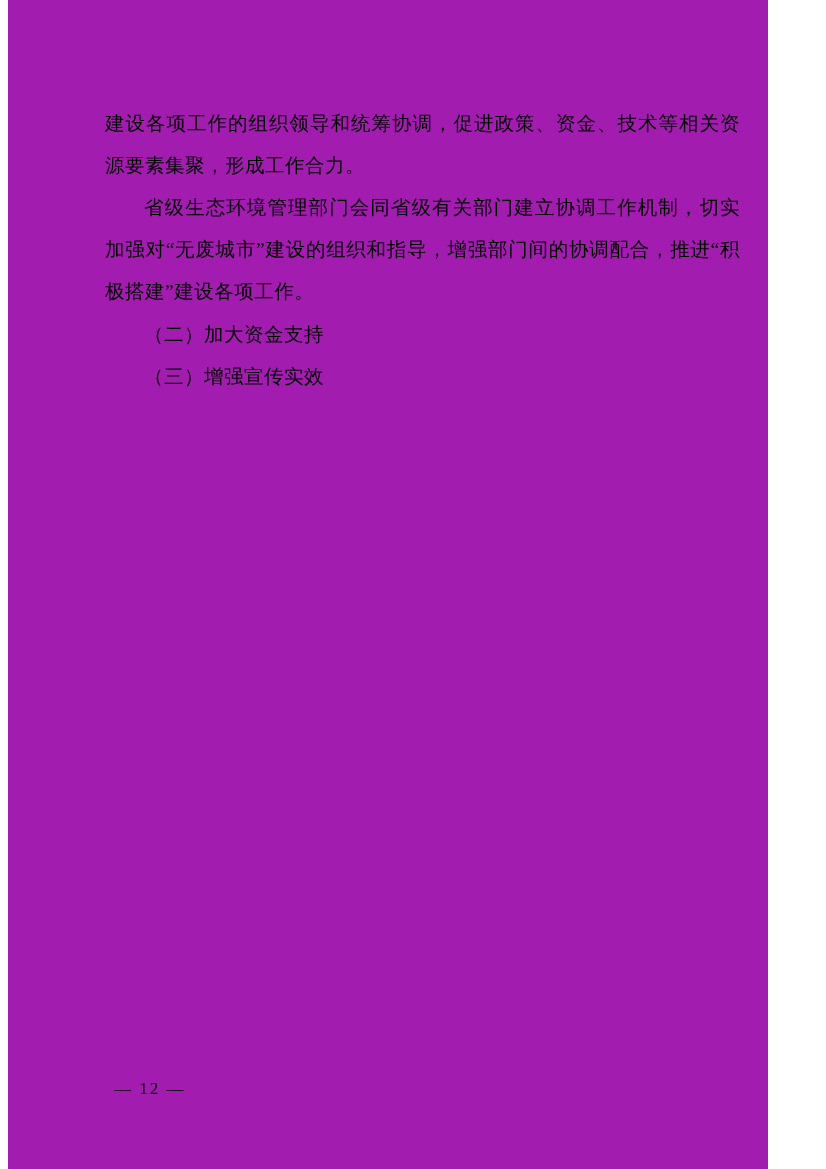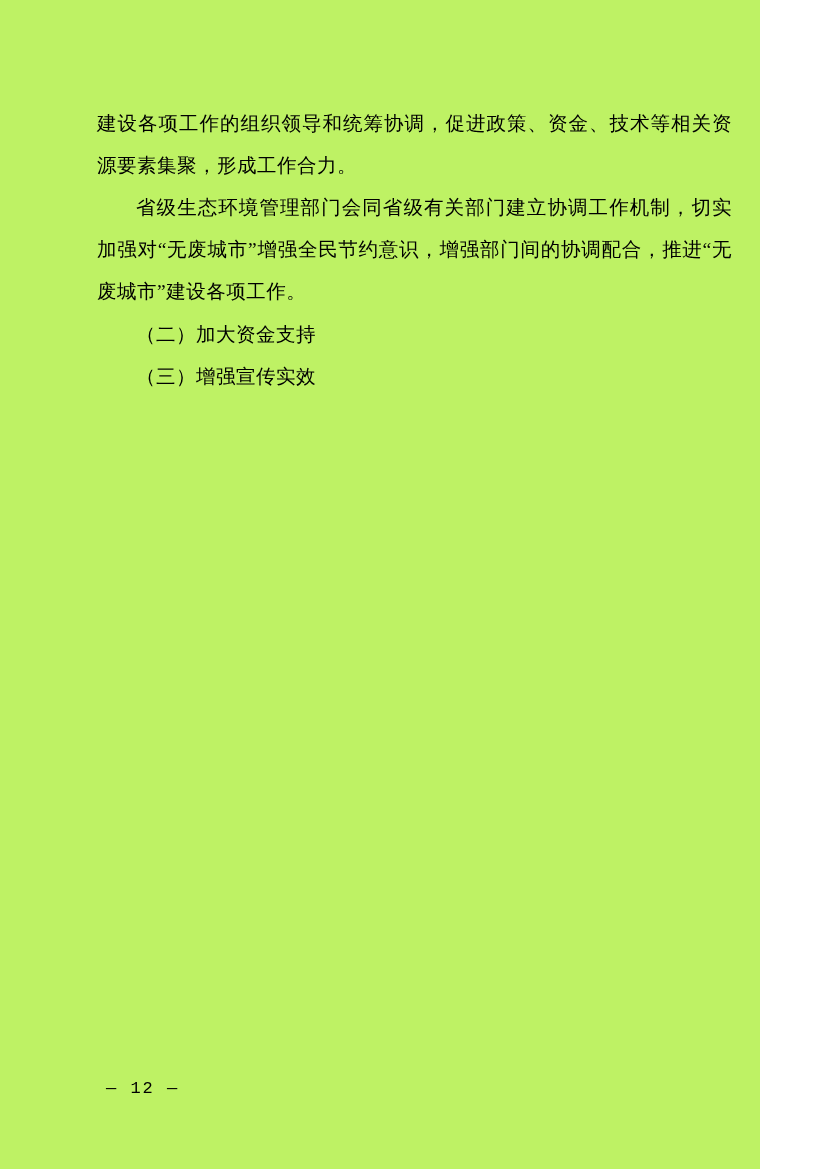--- a/index.html
+++ b/index.html
@@ -4,24 +4,25 @@
 <style>
   html, body {
     margin: 0;
     padding: 0;
     background: #ffffff;
   }
   .page {
     position: relative;
     width: 760px;
     height: 1169px;
-    background: #bef264;
+    background: #a21caf;
     color: #000000;
     font-family: "Liberation Serif", "DejaVu Serif", serif;
     overflow: hidden;
+    margin-left: 8px;
   }
   .content {
     position: absolute;
     left: 97px;
     top: 103px;
     width: 635px;
   }
   .para {
     margin: 0;
     font-size: 19.5px;
@@ -40,34 +41,34 @@
     text-indent: 2em;
     text-align: left;
   }
   .page-number {
     position: absolute;
     left: 106px;
     top: 1077px;
     font-size: 17px;
     line-height: 24px;
     letter-spacing: 2px;
-    font-family: Liberation Mono, monospace;
+    font-family: Liberation Serif, serif;
     color: #000000;
   }
 </style>
 </head>
 <body>
 
 <div class="page">
 
   <div class="content">
 
     <p class="para">建设各项工作的组织领导和统筹协调，促进政策、资金、技术等相关资源要素集聚，形成工作合力。</p>
 
-    <p class="para indent">省级生态环境管理部门会同省级有关部门建立协调工作机制，切实加强对“无废城市”增强全民节约意识，增强部门间的协调配合，推进“无废城市”建设各项工作。</p>
+    <p class="para indent">省级生态环境管理部门会同省级有关部门建立协调工作机制，切实加强对“无废城市”建设的组织和指导，增强部门间的协调配合，推进“积极搭建”建设各项工作。</p>
 
     <p class="para heading">（二）加大资金支持</p>
 
 
     <p class="para heading">（三）增强宣传实效</p>
 
 
   </div>
 
   <div class="page-number">—  12  —</div>

